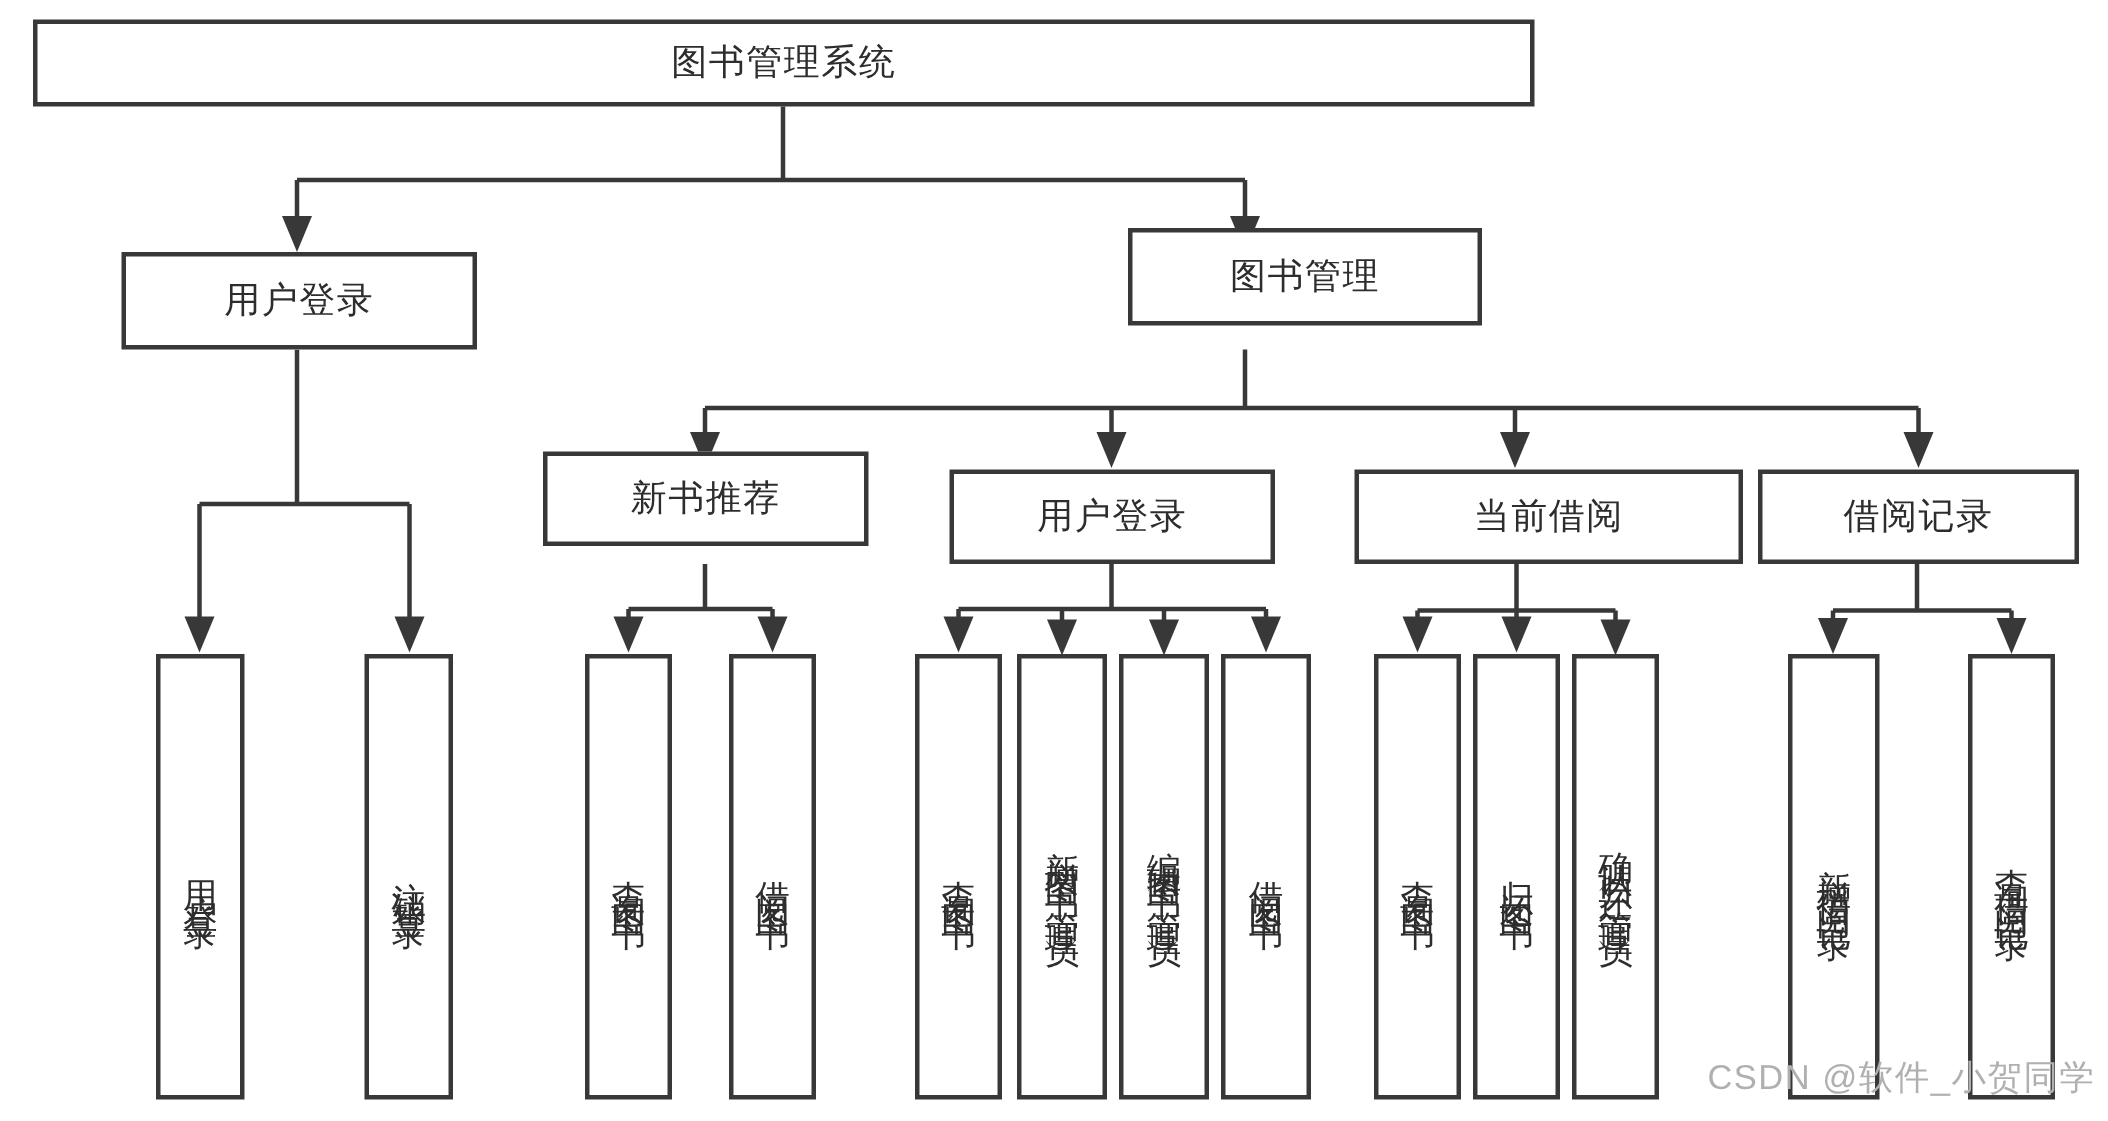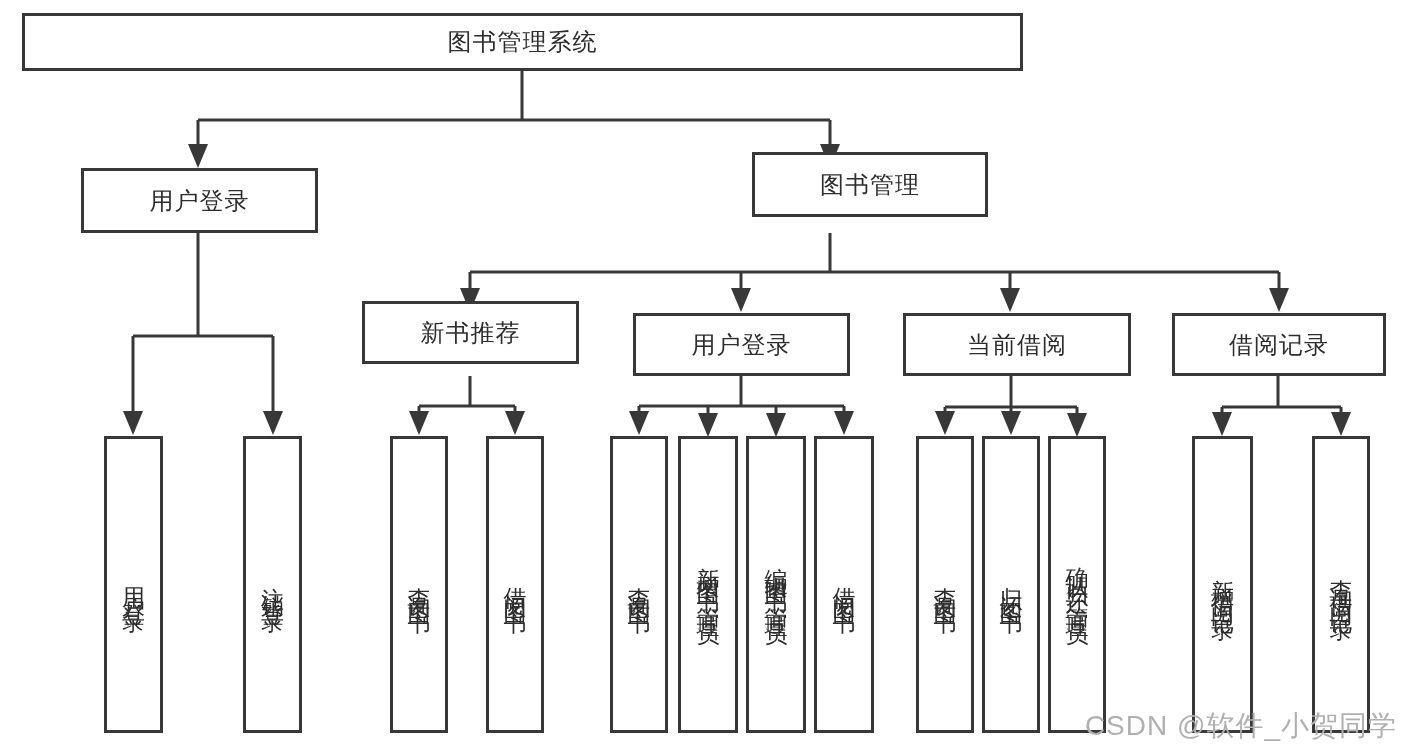--- a/index.html
+++ b/index.html
@@ -57,41 +57,41 @@
     letter-spacing: 8px;
     font-size: 23px;
     white-space: normal;
   }
   
   #n-root            { left: 22px;   top: 13px;  width: 1001px; height: 58px; }
   #n-user-login      { left: 81px;   top: 168px; width: 237px;  height: 65px; }
   #n-book-mgmt       { left: 712px;  top: 152px; width: 236px;  height: 65px; margin-left: 40px; }
   #n-new-books       { left: 362px;  top: 301px; width: 217px;  height: 63px; }
   #n-book-borrow     { left: 633px;  top: 313px; width: 217px;  height: 63px; }
-  #n-current-borrow  { left: 903px;  top: 313px; width: 228px;  height: 63px; }
+  #n-current-borrow  { left: 903px;  top: 313px; width: 259px;  height: 63px; }
   #n-borrow-records  { left: 1172px; top: 313px; width: 214px;  height: 63px; }
   
   #n-login-user      { left: 104px;  width: 59px; }
   #n-login-logout    { left: 243px;  width: 59px; }
   #n-nb-query        { left: 390px;  width: 58px; }
   #n-nb-borrow       { left: 486px;  width: 58px; }
   #n-bb-query        { left: 610px;  width: 58px; }
   #n-bb-add          { left: 678px;  width: 60px; }
   #n-bb-edit         { left: 746px;  width: 60px; }
   #n-bb-borrow       { left: 814px;  width: 60px; }
   #n-cb-query        { left: 916px;  width: 58px; }
   #n-cb-return       { left: 982px;  width: 58px; }
   #n-cb-confirm      { left: 1048px; width: 58px; }
   #n-br-add          { left: 1192px; width: 61px; }
   #n-br-query        { left: 1312px; width: 58px; }
   .watermark {
     position: absolute;
     right: 8px;
-    bottom: 2px;
-    font-size: 28px;
+    bottom: 13px;
+    font-size: 23px;
     color: var(--watermark-color, #b0b0b0);
     letter-spacing: 1px;
     z-index: 2;
   }
 </style>
 </head>
 <body>
 
 <div class="canvas">
 

